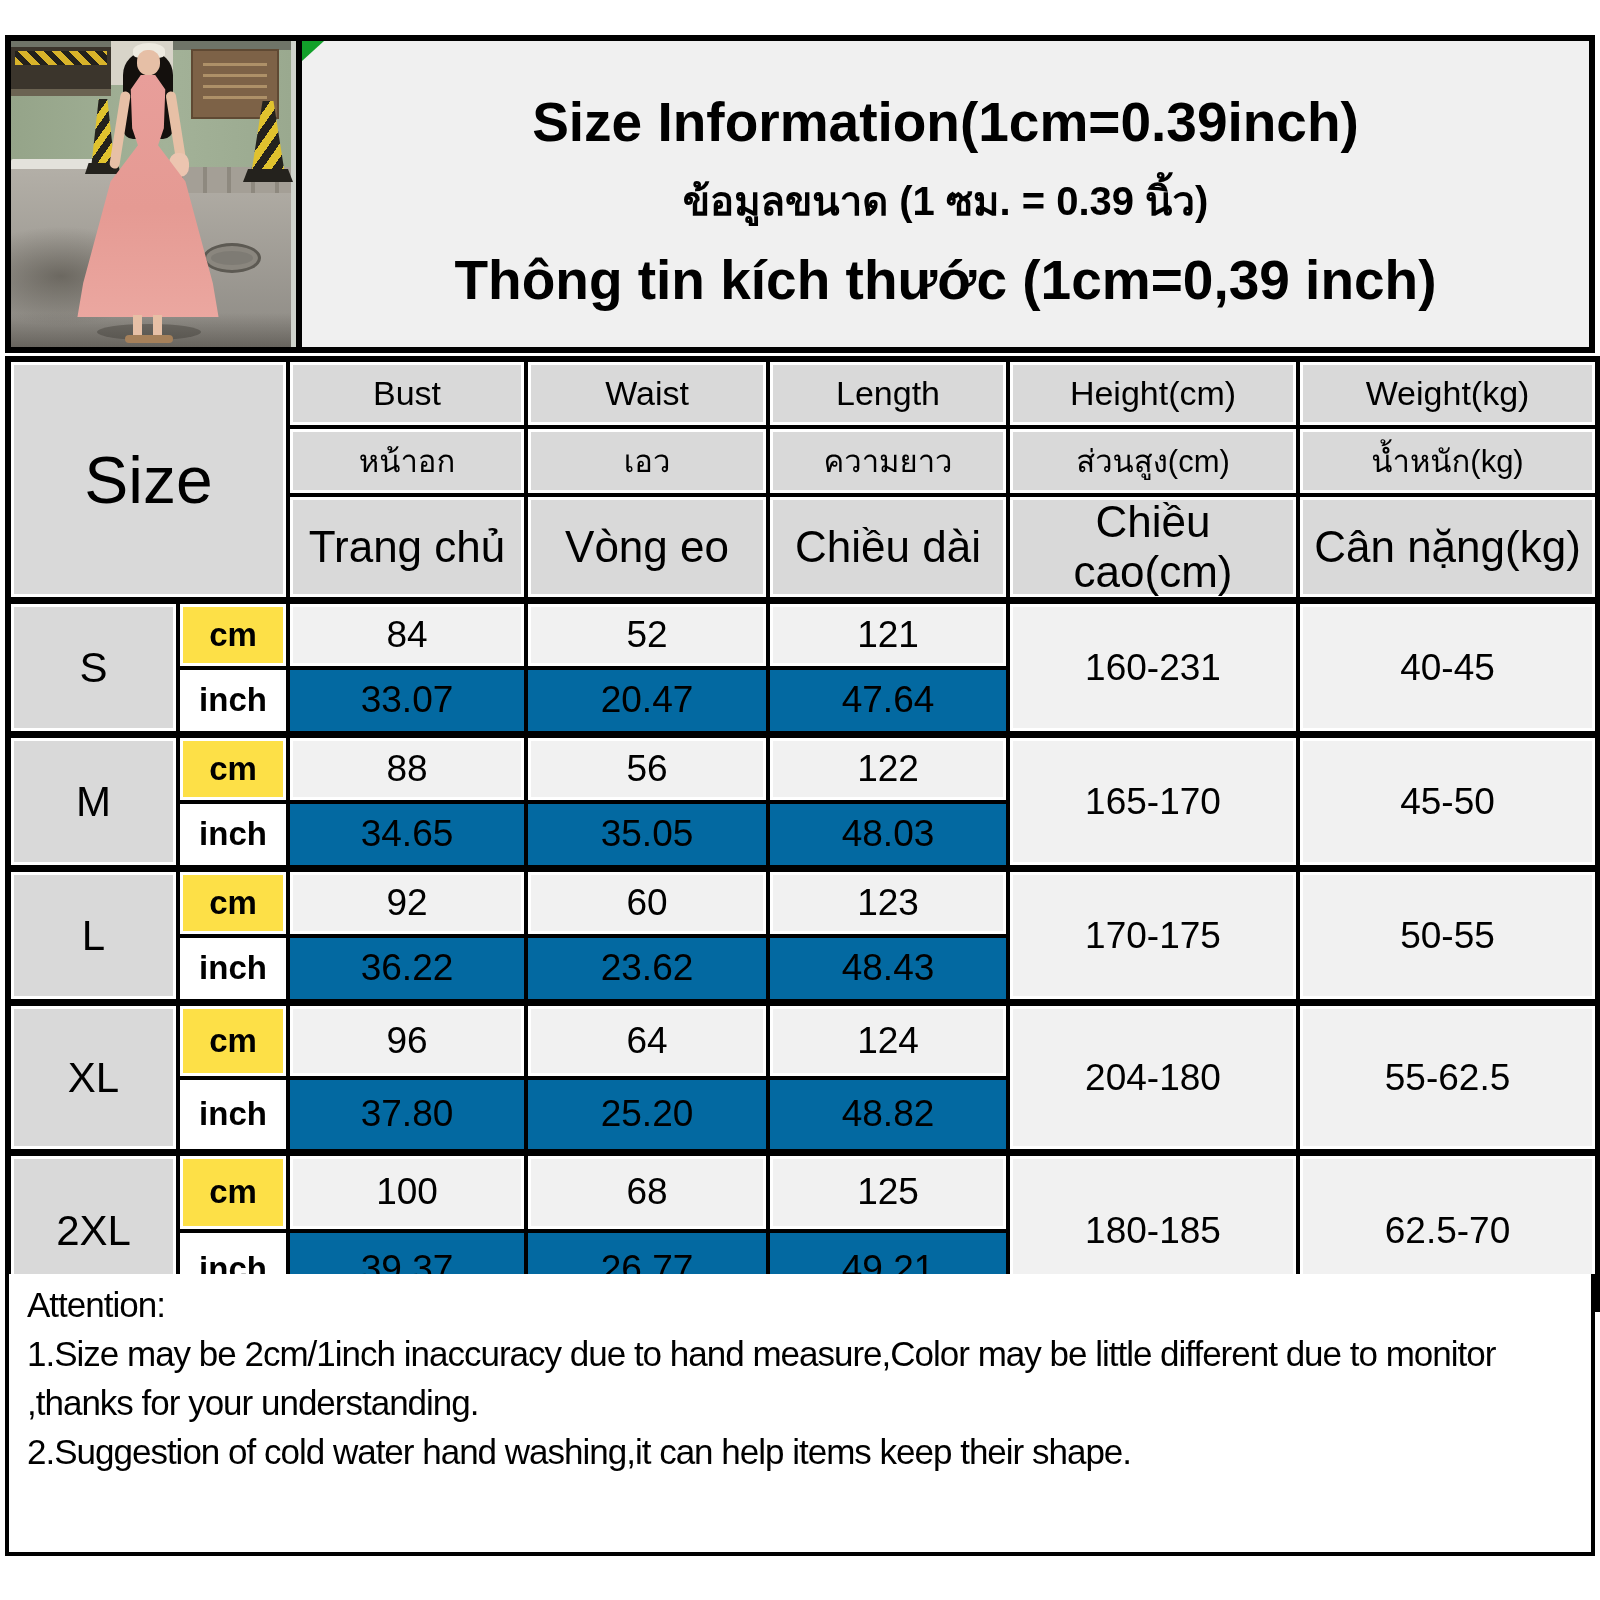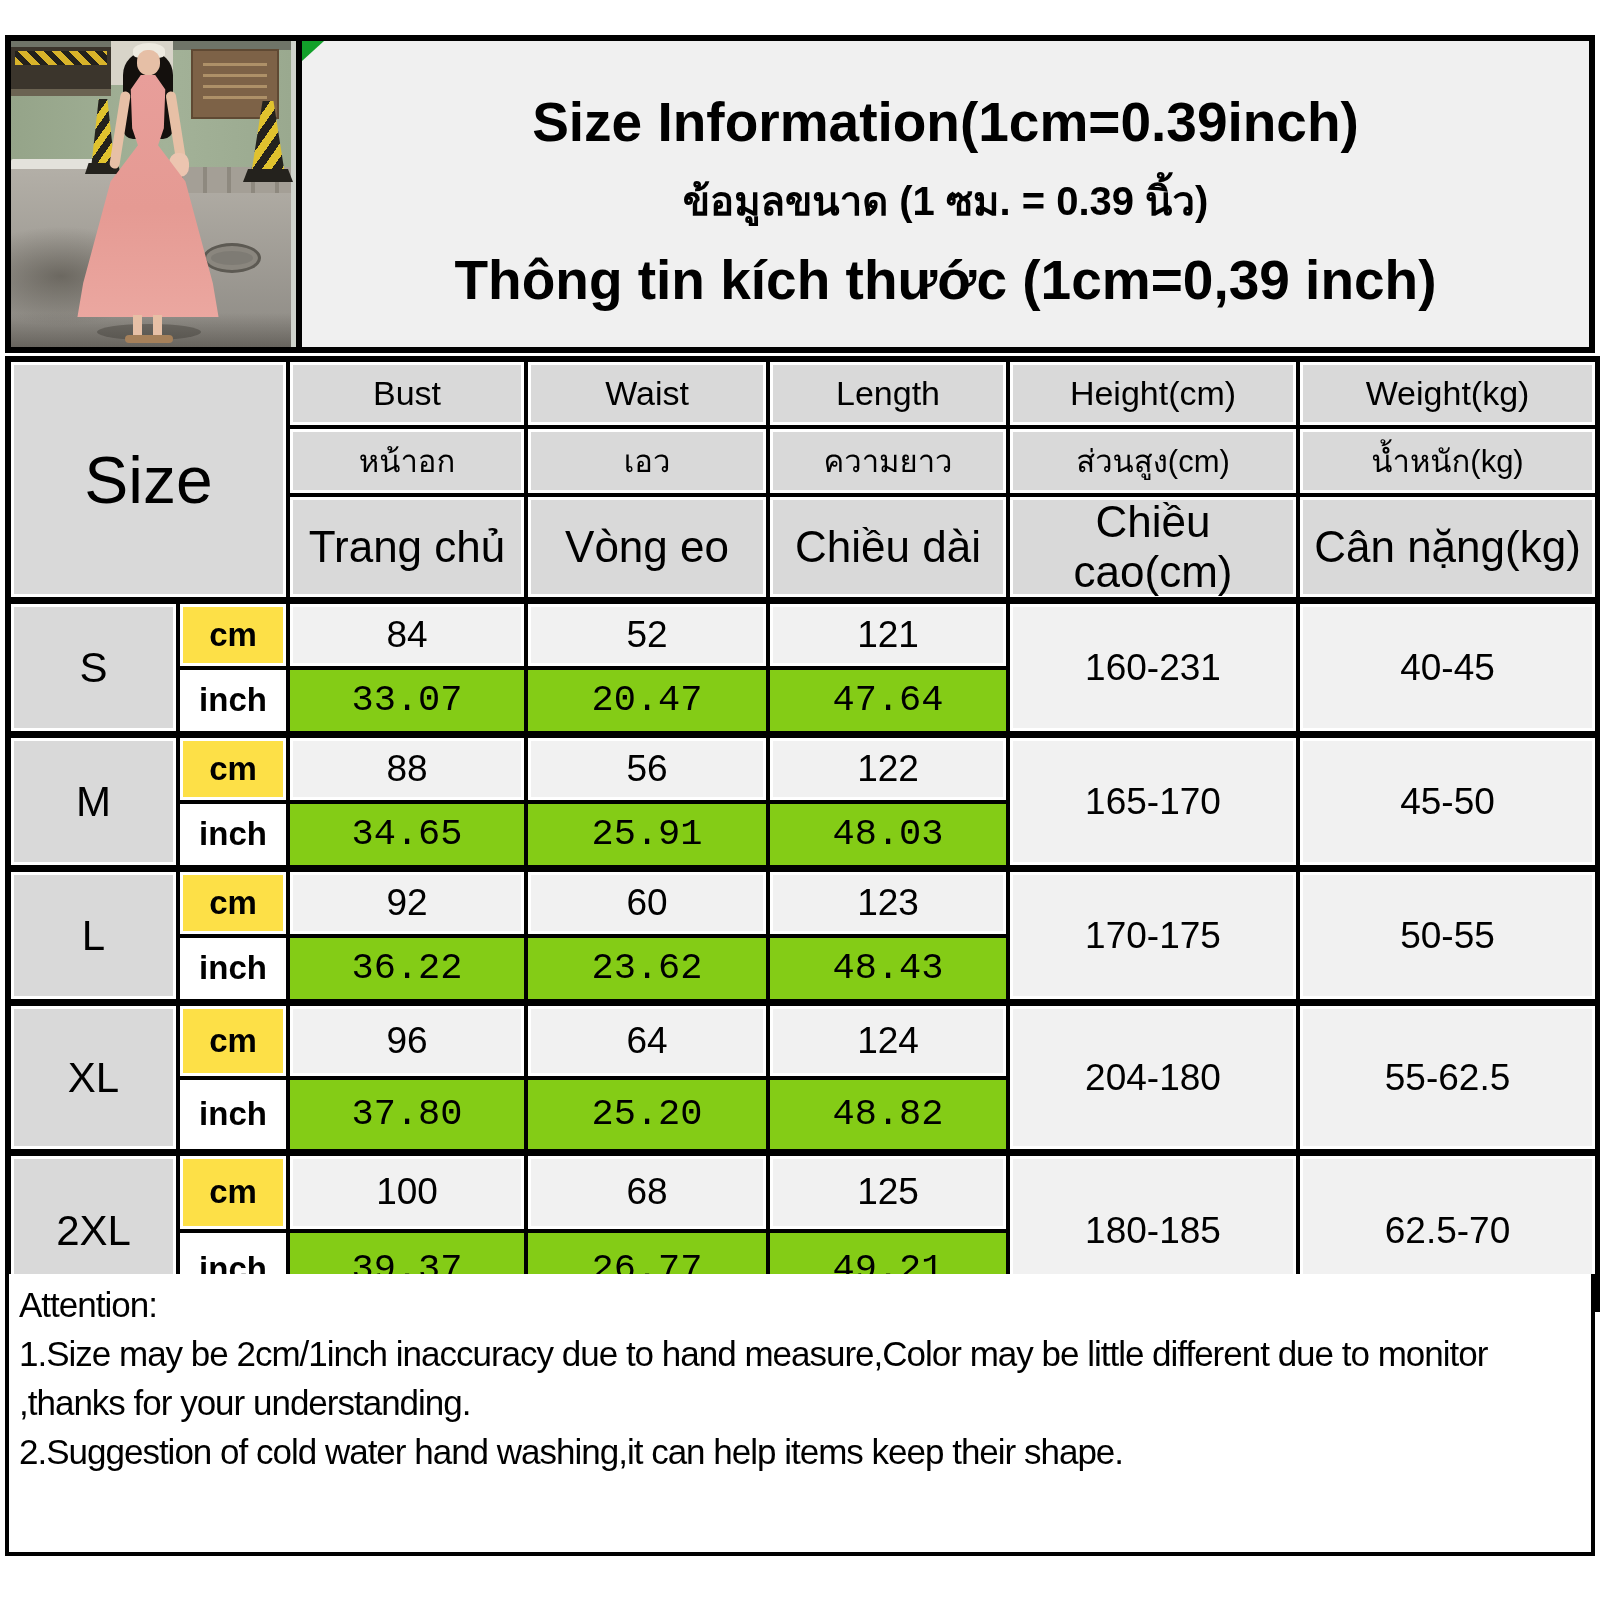--- a/index.html
+++ b/index.html
@@ -88,30 +88,30 @@
   .size-big { font-size:66px; }
   .hdr-en { font-size:34px; }
   .hdr-th { font-size:31px; }
   .hdr-vi { font-size:44px; }
   .size-label { font-size:42px; }
   .unit { font-weight:bold; font-size:33px; }
   .unit-cm  { background:#fde047; box-shadow:inset 0 0 0 3px #ffffff; }
   .unit-inch{ background:#ffffff; }
   .val { font-size:37px; font-weight:normal; }
   .val-cm, .range { background:#f1f1f1; box-shadow:inset 0 0 0 3px #ffffff; }
-  .val-inch { background:#84cc16;font-family:Liberation Mono, monospace; }
+  .val-inch { background:#0369a1; }
   tr.group-start th, tr.group-start td { border-top:7px solid #000; }
 
   
   .attention-box {
     position:absolute; left:5px; top:1274px; width:1590px; height:282px;
     border:4px solid #000; border-top:none; background:#fff; box-sizing:border-box;
     padding:6px 10px;
   }
-  .attention-box div { font-size:35px; letter-spacing:-1px; line-height:49px; }
+  .attention-box div { font-size:35px; letter-spacing:-1px; line-height:49px;margin-left:8px; }
 </style>
 </head>
 <body>
 
 <div class="canvas">
 
   <div class="header-block">
     <div class="photo-cell">
       <div class="photo-scene">
         <div class="p-wall"></div>
@@ -208,21 +208,21 @@
         <td class="unit unit-cm">cm</td>
         <td class="val val-cm">88</td>
         <td class="val val-cm">56</td>
         <td class="val val-cm">122</td>
         <td class="val range" rowspan="2">165-170</td>
         <td class="val range" rowspan="2">45-50</td>
       </tr>
       <tr style="height:67px">
         <td class="unit unit-inch">inch</td>
         <td class="val val-inch">34.65</td>
-        <td class="val val-inch">25.91</td>
+        <td class="val val-inch">35.05</td>
         <td class="val val-inch">48.03</td>
       </tr>
 
       <tr class="group-start" style="height:67px">
         <th class="size-label" rowspan="2">L</th>
         <td class="unit unit-cm">cm</td>
         <td class="val val-cm">92</td>
         <td class="val val-cm">60</td>
         <td class="val val-cm">123</td>
         <td class="val range" rowspan="2">170-175</td>

